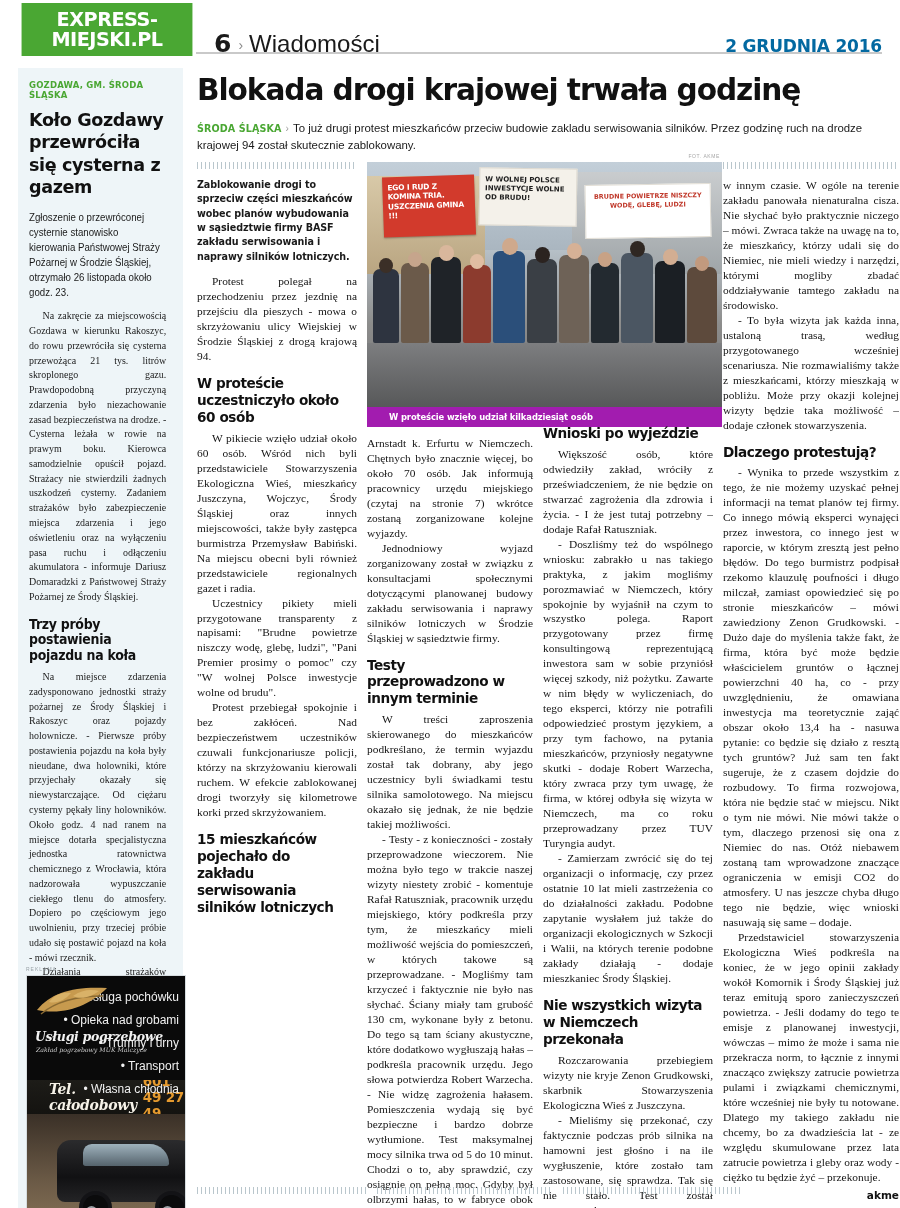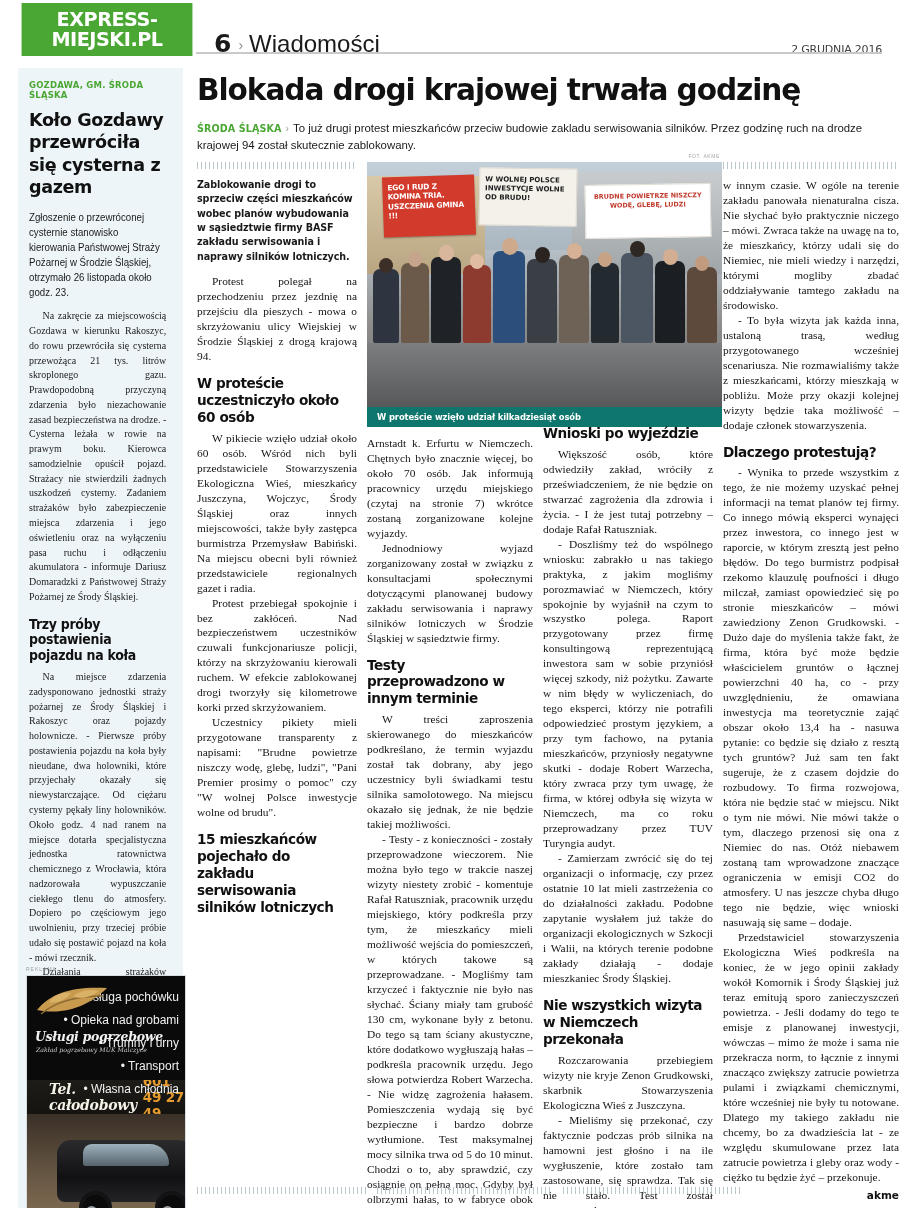--- a/index.html
+++ b/index.html
@@ -66,23 +66,23 @@
     top: -2px;
   }
   .section-name {
     font-family: "Liberation Sans", sans-serif;
     font-size: 24px;
     color: #1a1a1a;
     line-height: 1;
   }
   .issue-date {
     font-family: "DejaVu Sans", sans-serif;
-    font-weight: normal;
-    font-size: 11px;
-    color: #404040;
+    font-weight: bold;
+    font-size: 17px;
+    color: #0369a1;
     letter-spacing: -0.2px;
     white-space: nowrap;
     padding-top: 12px;
   }
   .masthead-rule {
     position: absolute;
     left: 196px;
     right: 18px;
     top: 52px;
     height: 2px;
@@ -489,26 +489,26 @@
   .person {
     position: absolute;
     bottom: 0;
     border-radius: 7px 7px 2px 2px;
   }
   .phead {
     position: absolute;
     border-radius: 50%;
   }
   .photo-caption {
-    background: #0f766e;
+    background: #a21caf;
     color: #ffffff;
     font-family: "DejaVu Sans", sans-serif;
     font-weight: bold;
     font-size: 8.4px;
-    padding: 5px 10px;
+    padding: 5px 22px;
     width: 355px;
     box-sizing: border-box;
     letter-spacing: -0.1px;
   }
 
   
   .bottom-rule {
     position: absolute;
     bottom: 14px;
     height: 7px;
@@ -592,22 +592,22 @@
       </p>
 
       <div class="cols">
 
         <div class="col col1">
           <div class="dots-rule"></div>
           <p class="std-lead">Zablokowanie drogi to sprzeciw części mieszkańców wobec planów wybudowania w sąsiedztwie firmy BASF zakładu serwisowania i naprawy silników lotniczych.</p>
           <p class="body">Protest polegał na przechodzeniu przez jezdnię na przejściu dla pieszych - mowa o skrzyżowaniu ulicy Wiejskiej w Środzie Śląskiej z drogą krajową 94.</p>
           <h3 class="subhead">W proteście uczestniczyło około 60 osób</h3>
           <p class="body">W pikiecie wzięło udział około 60 osób. Wśród nich byli przedstawiciele Stowarzyszenia Ekologiczna Wieś, mieszkańcy Juszczyna, Wojczyc, Środy Śląskiej oraz innych miejscowości, także były zastępca burmistrza Przemysław Babiński. Na miejscu obecni byli również przedstawiciele regionalnych gazet i radia.</p>
+          <p class="body">Uczestnicy pikiety mieli przygotowane transparenty z napisami: "Brudne powietrze niszczy wodę, glebę, ludzi", "Pani Premier prosimy o pomoc" czy "W wolnej Polsce inwestycje wolne od brudu".</p>
           <p class="body">Protest przebiegał spokojnie i bez zakłóceń. Nad bezpieczeństwem uczestników czuwali funkcjonariusze policji, którzy na skrzyżowaniu kierowali ruchem. W efekcie zablokowanej drogi tworzyły się kilometrowe korki przed skrzyżowaniem.</p>
-          <p class="body">Uczestnicy pikiety mieli przygotowane transparenty z napisami: "Brudne powietrze niszczy wodę, glebę, ludzi", "Pani Premier prosimy o pomoc" czy "W wolnej Polsce inwestycje wolne od brudu".</p>
           <h3 class="subhead">15 mieszkańców pojechało do zakładu serwisowania silników lotniczych</h3>
         </div>
 
         <div class="col col2">
           <div class="photo-wrap">
             <span class="photo-credit">FOT. AKME</span>
             <div class="photo">
               <div class="ph-sky"></div>
               <div class="ph-bldg-left"></div>
               <div class="ph-bldg-right"></div>

